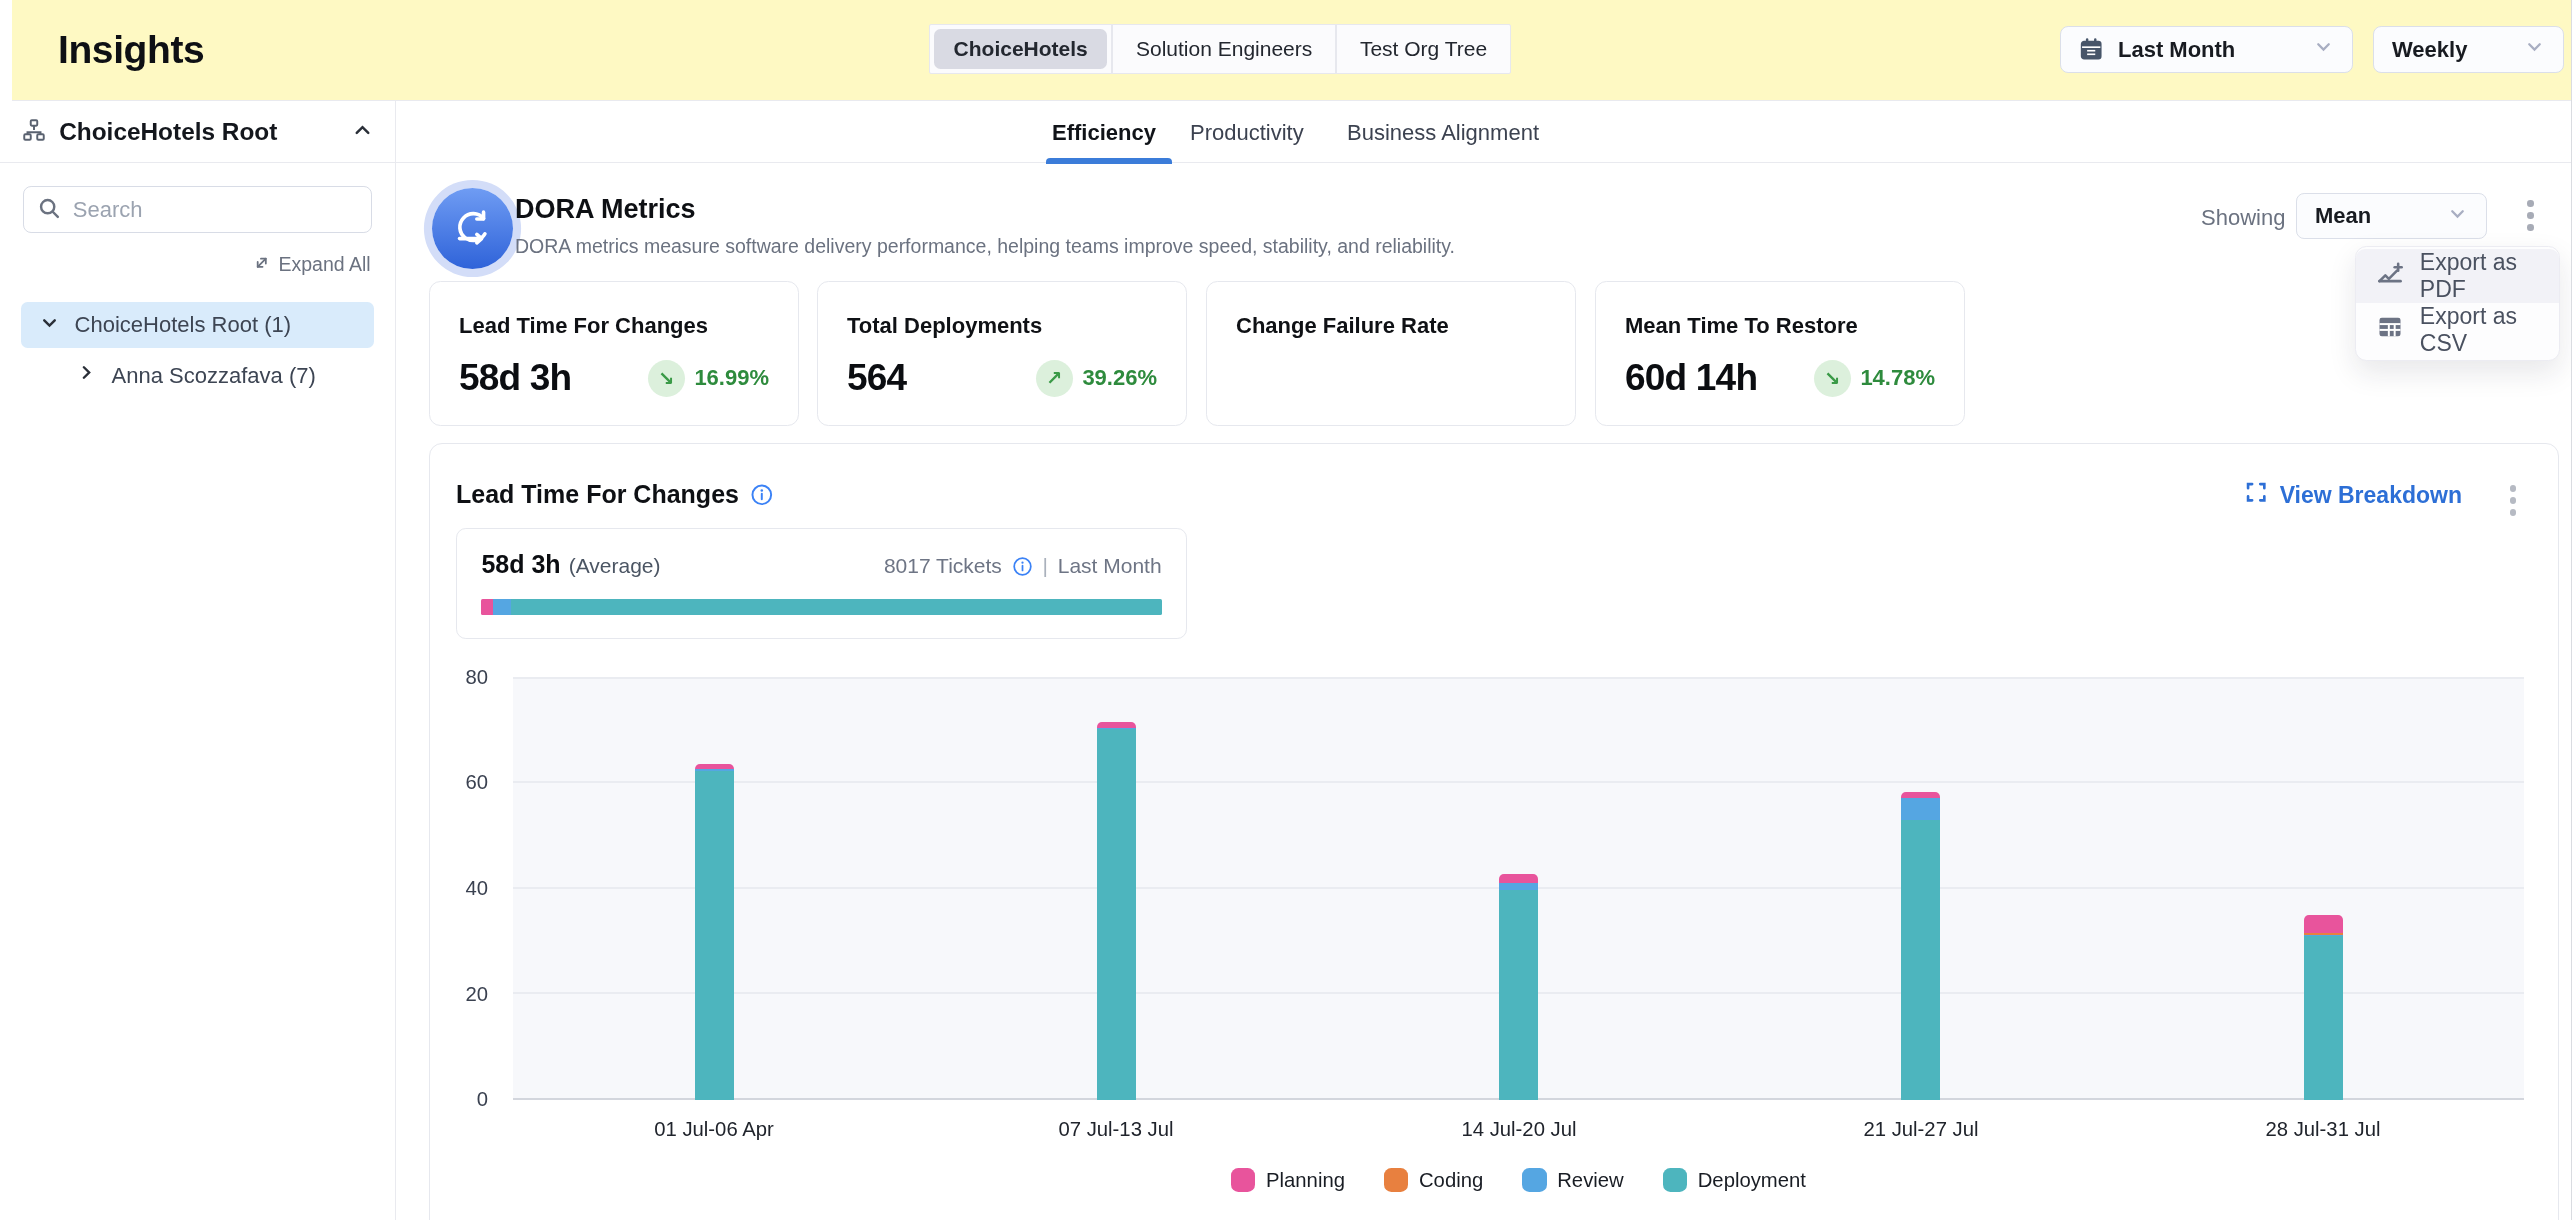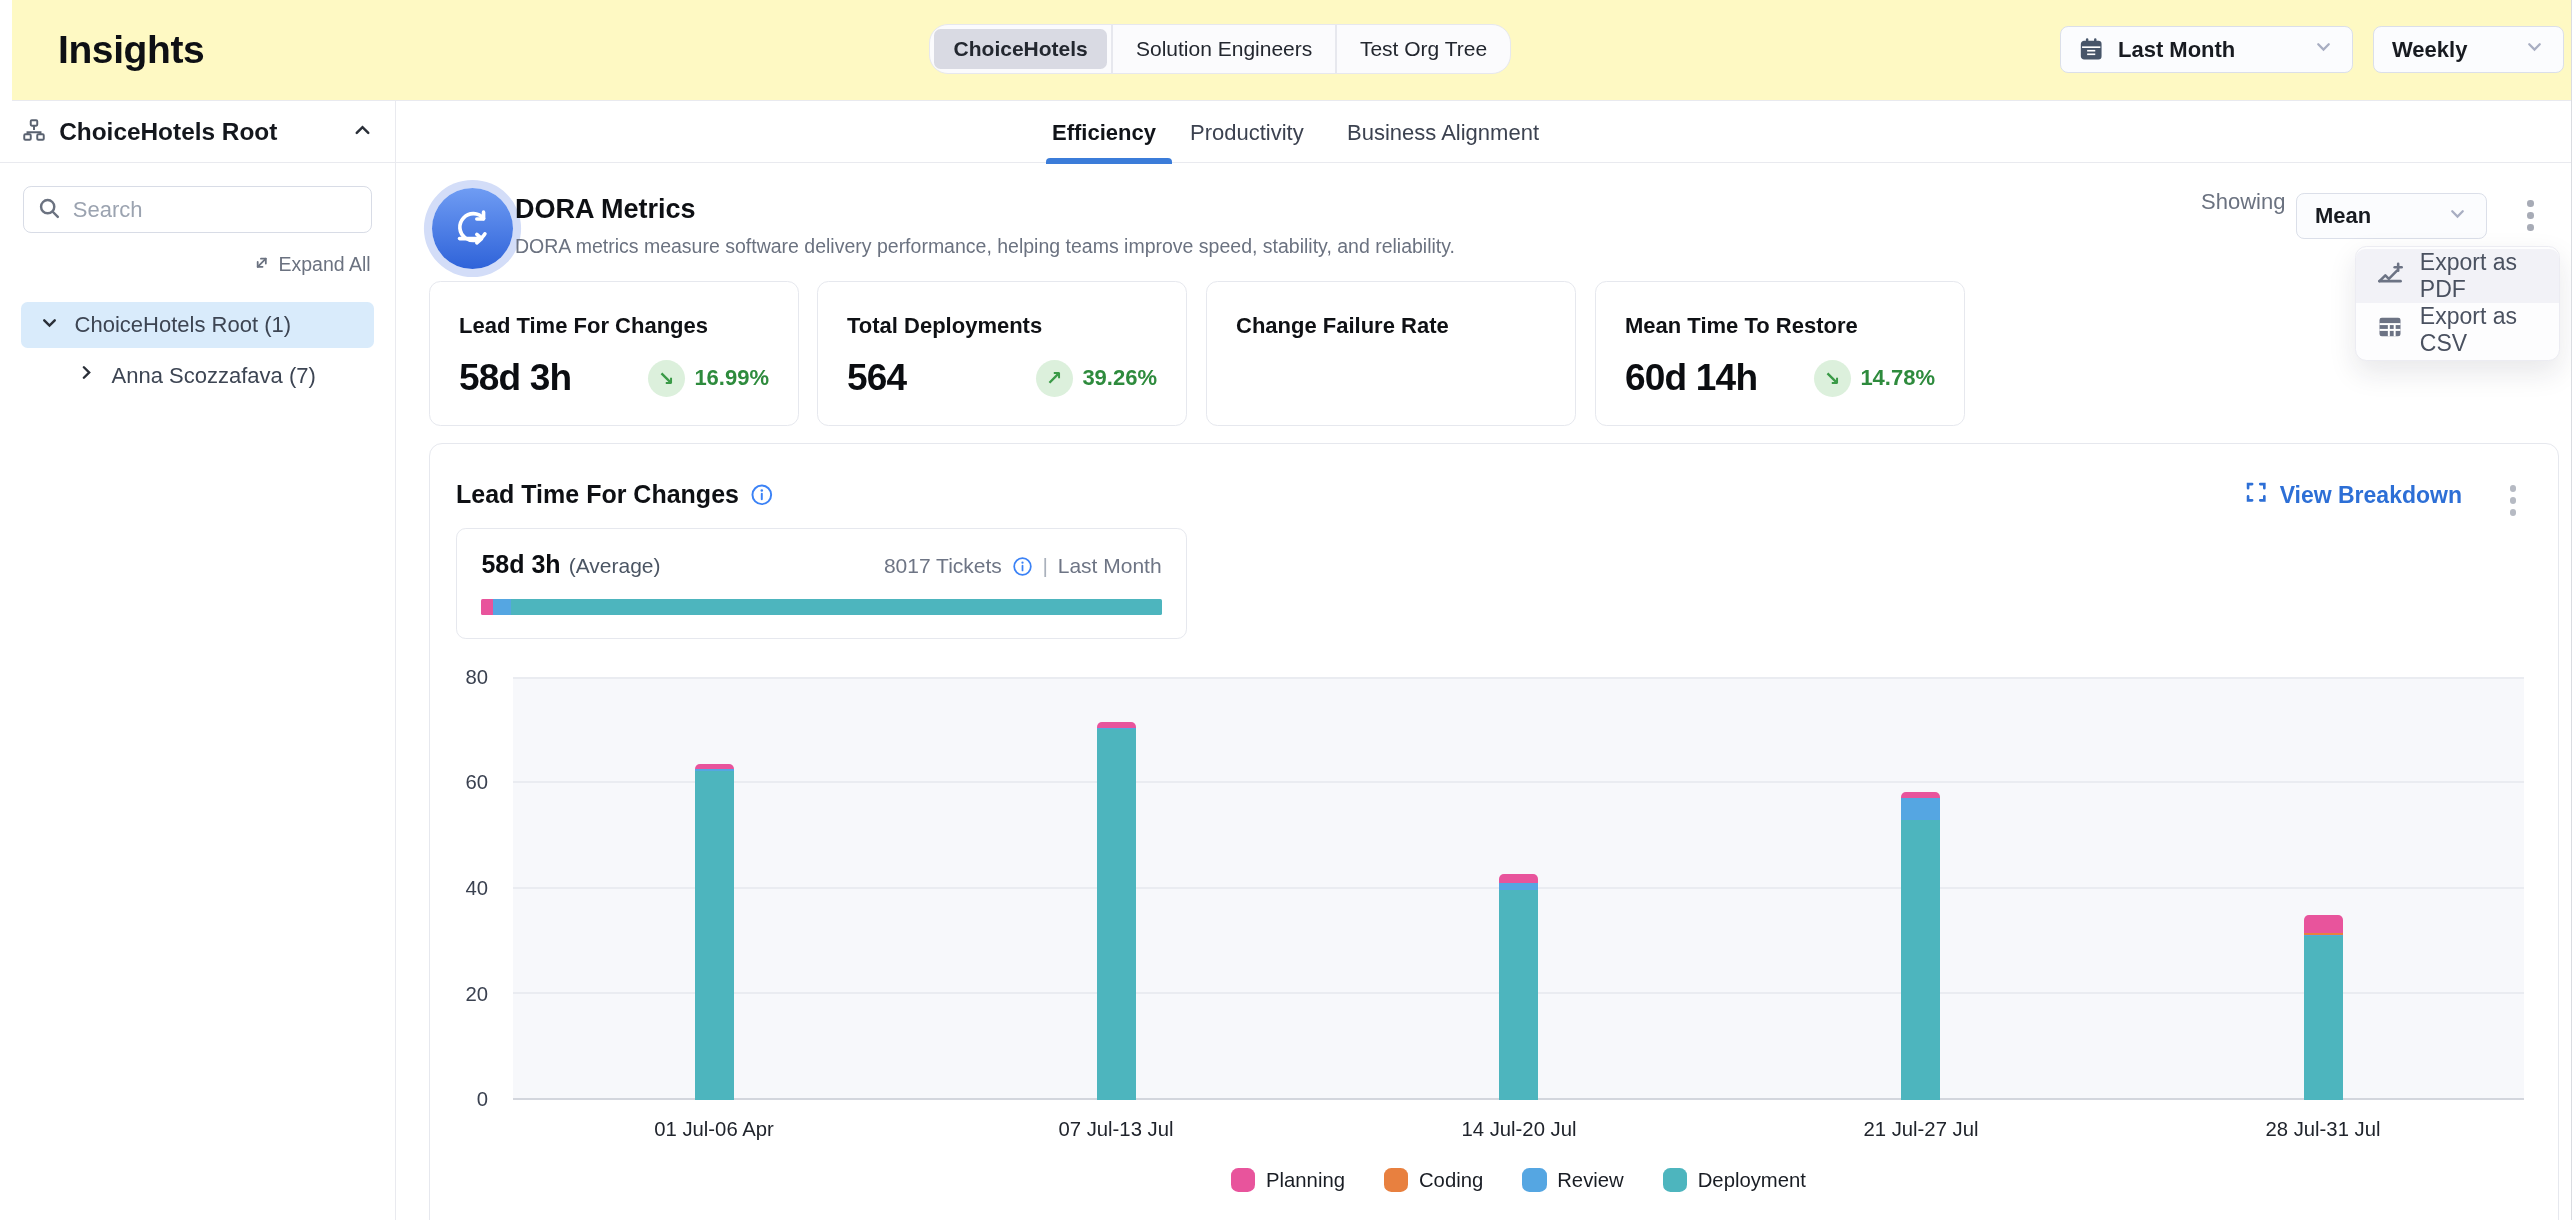--- a/index.html
+++ b/index.html
@@ -2,21 +2,21 @@
 <html style="font-size:13px"><head>
 <meta charset="utf-8">
 <style>
   * { margin:0; padding:0; box-sizing:border-box; }
   html,body { width:2576px; height:1221px; overflow:hidden; background:#fff;
     font-family:"Liberation Sans","DejaVu Sans",sans-serif; color:#14171d; }
 
   
   .top-header { position:absolute; left:12px; top:0; width:2576px; height:101px; background:#fef9c3; border-bottom:1.6px solid #e9eaef; }
   .app-title { position:absolute; left:46px; top:50%; transform:translateY(-50%); font-size:39px; font-weight:700; letter-spacing:-0.4px; color:#0e1014; }
-  .seg-control { position:absolute; left:917px; top:24.4px; height:50px; display:flex; align-items:stretch; background:#fbfbfd; border:1.6px solid #e7e8ee; border-radius:19px; overflow:hidden; }
+  .seg-control { position:absolute; left:917px; top:24.4px; height:50px; display:flex; align-items:stretch; background:#fbfbfd; border:1.6px solid #e7e8ee; border-radius:2px; overflow:hidden; }
   .seg { display:flex; align-items:center; padding:0 23px; font-size:21px; color:#23272f; position:relative; background:transparent; border:none; cursor:pointer; }
   .seg.sel { margin:4.1px; padding:0 19.5px; background:#d9dae3; border-radius:6.5px; font-weight:700; }
   .seg-div { width:1.6px; background:#e7e8ee; }
   .dropdown { position:absolute; height:47px; border:1.6px solid #dbdfe9; border-radius:8.1px; background:#fbfcfe; display:flex; align-items:center; padding:0 18px; gap:14.6px; font-size:22px; font-weight:600; color:#181b21; cursor:pointer; }
   .dd-period { left:2048px; top:26px; width:293px; }
   .dd-granularity { left:2361px; top:26px; width:191px; }
   .chev { margin-left:auto; }
 
   
   .sidebar { position:absolute; left:0; top:101px; width:396px; height:1120px; background:#fff; border-right:1.6px solid #e9eaef; }
@@ -38,21 +38,21 @@
   .tab { position:absolute; top:2px; height:60px; display:flex; align-items:center; font-size:22px; color:#3c4250; cursor:pointer; }
   .tab.active { font-weight:700; color:#101318; }
   .tab-underline { position:absolute; left:650px; bottom:-1.6px; width:126px; height:5.7px; background:#3b7cd9; border-radius:4.1px 4.1px 0 0; }
   .tab-1 { left:656px; } .tab-2 { left:794px; } .tab-3 { left:951px; }
 
   
   .dora-icon { position:absolute; left:36px; top:87px; width:81px; height:81px; border-radius:50%;
     background:linear-gradient(180deg,#6f9cf3 0%,#2f63d9 100%); box-shadow:0 0 0 8.1px #d3ddf8; display:flex; align-items:center; justify-content:center; }
   .dora-title { position:absolute; left:119px; top:93px; font-size:27px; font-weight:700; color:#0e1014; }
   .dora-subtitle { position:absolute; left:119px; top:134px; font-size:19.5px; color:#6b7280; }
-  .showing-label { position:absolute; left:1805px; top:88px; font-size:22px; color:#6b7280; }
+  .showing-label { position:absolute; left:1805px; top:104px; font-size:22px; color:#6b7280; }
   .dd-mean { left:1900px; top:92px; width:191px; height:46px; font-size:22px; }
   .kebab { display:flex; flex-direction:column; gap:5.7px; cursor:pointer; }
   .kebab i { width:6.5px; height:6.5px; border-radius:50%; background:#a7abb6; }
   .kebab-top { position:absolute; left:2131px; top:99px; }
 
   
   .export-menu { position:absolute; left:1959px; top:145px; width:205px; background:#fdfdfe; border:0.8px solid #ececf2; border-radius:11.4px; box-shadow:0 11.4px 28px rgba(25,30,50,.10); padding:2.4px 0; z-index:30; }
   .menu-item { height:54px; display:flex; align-items:center; gap:16.3px; padding:0 19.5px; font-size:23px; color:#4a5160; cursor:pointer; }
   .menu-item.hover { background:#f2f2f7; border-radius:9px 9px 0 0; }
 

